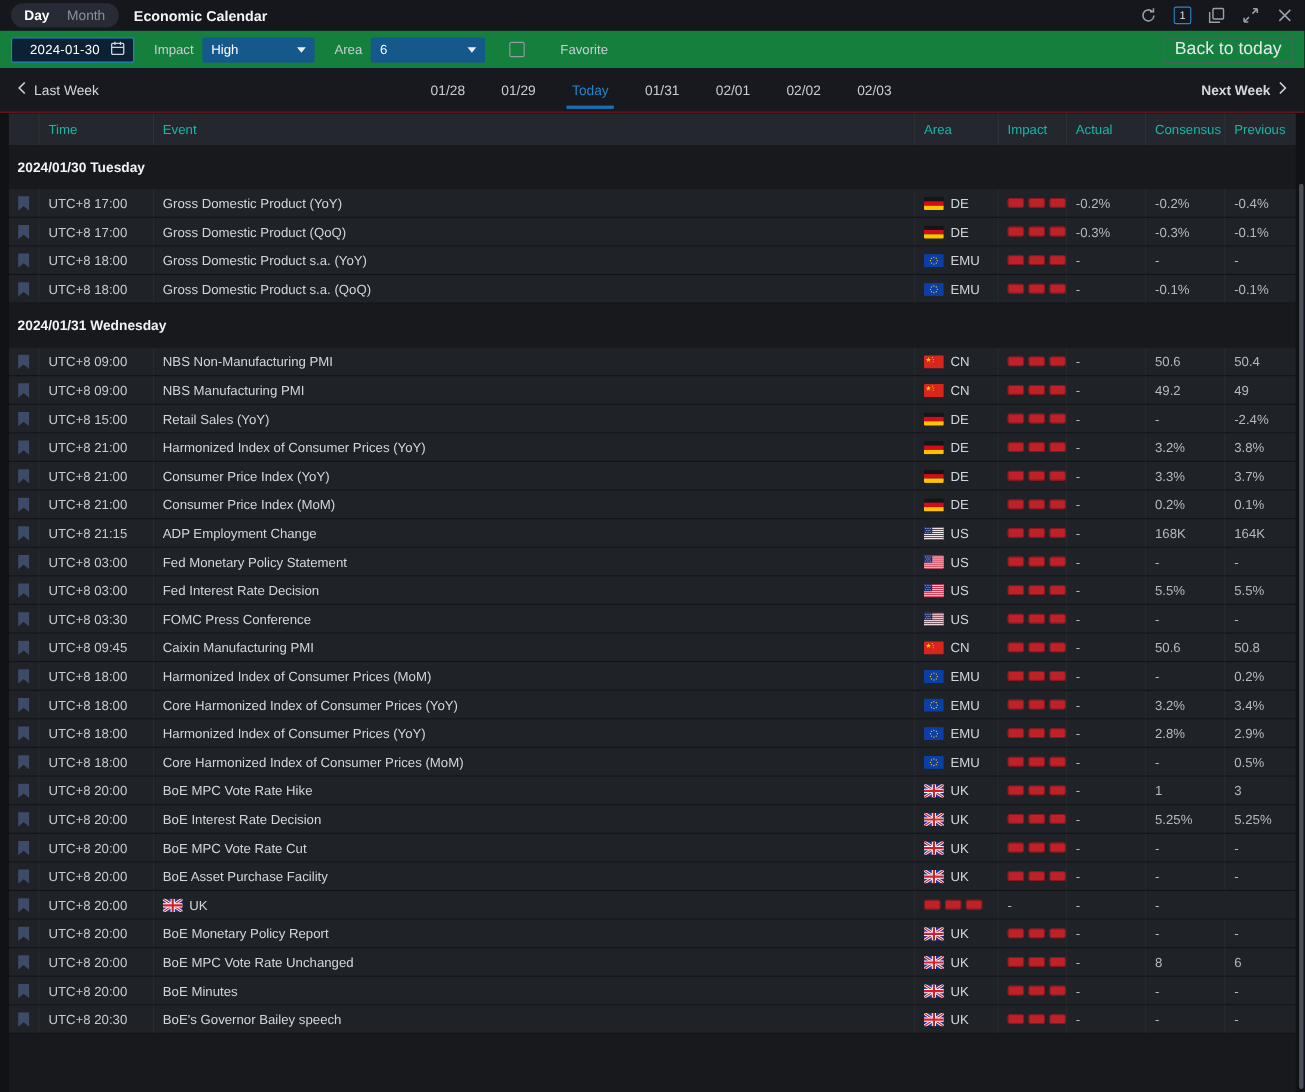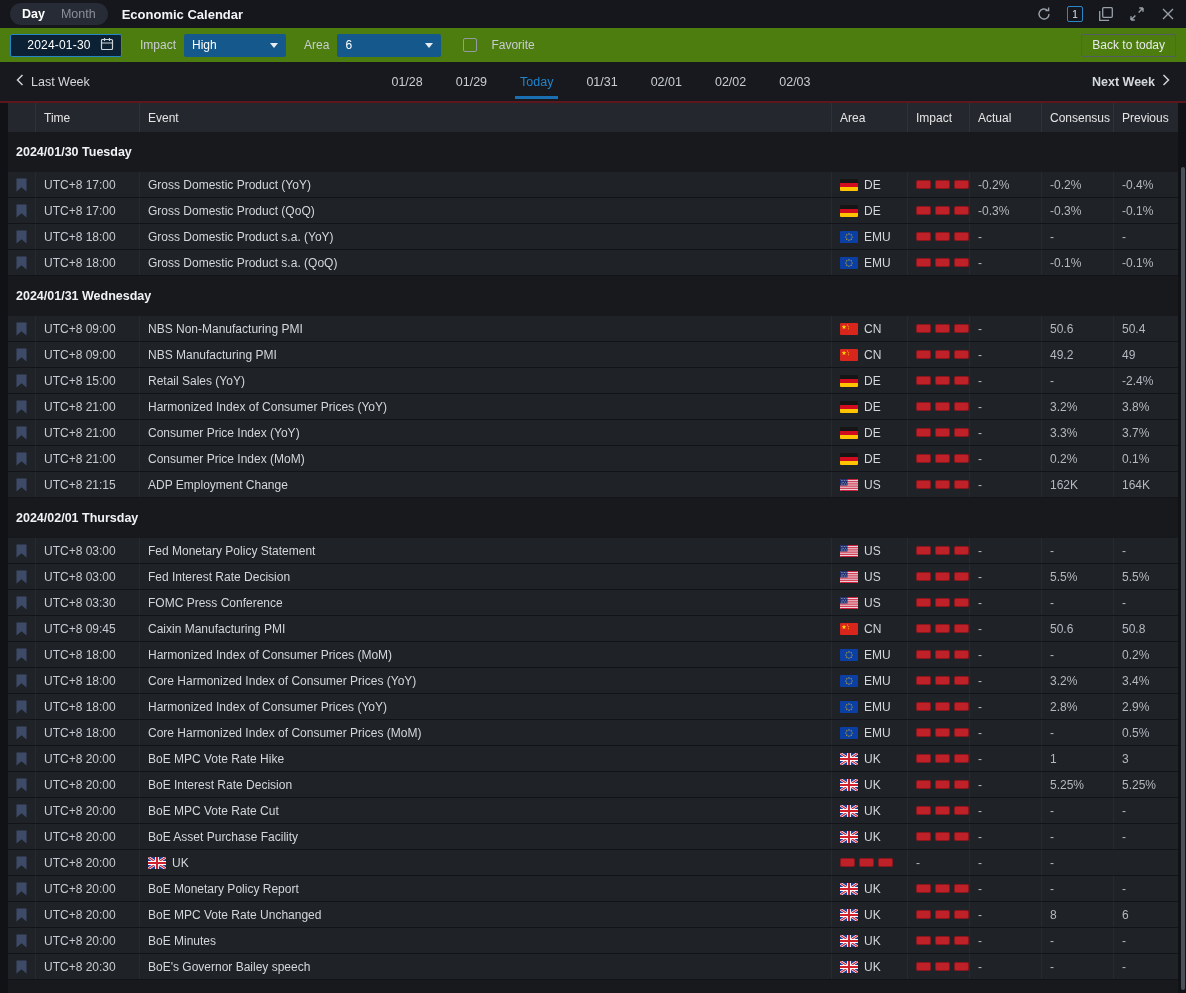--- a/index.html
+++ b/index.html
@@ -14,48 +14,48 @@
   .topbar { height:28px; flex:0 0 28px; display:flex; align-items:center; padding:0 10px; background:#15171c; }
   .mode-toggle { display:flex; align-items:flex-end; background:#262b35; border-radius:13px; padding:2px 4px; height:22px; }
   .mode-tab { padding:2px 8px; color:#8a909b; font-size:12.5px; cursor:pointer; }
   .mode-tab.active { color:#ffffff; font-weight:bold; }
   .app-title { margin-left:14px; font-size:13px; font-weight:bold; color:#f2f4f7; }
   .win-controls { margin-left:auto; display:flex; align-items:center; gap:15px; }
   .win-controls svg { display:block; }
   .panel-badge { width:16px; height:16px; border:1.5px solid #2a88c8; border-radius:2px; color:#d7e5f1;
                  font-size:10px; display:flex; align-items:center; justify-content:center; }
   
-  .filterbar { height:34px; flex:0 0 34px; display:flex; align-items:center; padding:0 10px; background:#4d7c0f; gap:8px; }
+  .filterbar { height:34px; flex:0 0 34px; display:flex; align-items:center; padding:0 10px; background:#15803d; gap:8px; }
   .date-input { width:112px; height:23px; border:1px solid #2486c6; background:#0c2133; border-radius:2px;
                 display:flex; align-items:center; padding:0 7px; color:#fff; cursor:pointer; }
   .date-input .date-text { flex:1; text-align:center; letter-spacing:.2px; }
   .flabel { color:#c9cdd3; margin-left:10px; }
   .fselect { height:23px; background:#15598c; border-radius:2px; display:flex; align-items:center;
              padding:0 8px; color:#fff; cursor:pointer; }
   .fselect.impact { width:102px; } .fselect.area { width:104px; }
   .fselect .val { flex:1; }
   .caret { width:0; height:0; border-left:4px solid transparent; border-right:4px solid transparent; border-top:5px solid #e8eef3; }
   .checkbox { width:14px; height:14px; border:1px solid #959ba5; border-radius:2px; margin-left:14px; cursor:pointer; }
-  .cb-label { color:#c9cdd3; margin-left:6px; }
+  .cb-label { color:#c9cdd3; margin-left:24px; }
   .back-btn { margin-left:auto; height:23px; border:1px solid #565c66; border-radius:2px; background:transparent;
-              color:#e7e9ec; font-size:12px; padding:0 10px; display:flex; align-items:center; cursor:pointer;text-align:right; }
+              color:#e7e9ec; font-size:16px; padding:0 10px; display:flex; align-items:center; cursor:pointer;text-align:right; }
   
   .weeknav { height:39px; flex:0 0 39px; display:flex; align-items:center; padding:0 16px; background:#17191e; position:relative; }
   .nav-prev,.nav-next { display:flex; align-items:center; gap:7px; color:#d4d8dd; cursor:pointer; font-size:12.5px; }
   .nav-next { margin-left:auto;font-weight:bold; }
   .day-tabs { position:absolute; left:16px; right:0; display:flex; justify-content:center; gap:25px; }
   .day-tab { color:#c9cdd2; font-size:12.5px; padding:10px 4px; cursor:pointer; position:relative; }
   .day-tab.active { color:#1f85cc; }
   .day-tab.active::after { content:""; position:absolute; left:-1px; right:-1px; bottom:0; height:3px; background:#1a6fb2; }
   .red-line { height:2px; flex:0 0 2px; background:#5c161c; }
   
   :root { --cols: 28px 104px 1fr 76px 62px 72px 72px 64px; }
   .table-wrap { flex:1; display:flex; flex-direction:column; padding:0 8px; background:#101216; overflow:hidden; position:relative; }
   .table-header { flex:0 0 29px; display:grid; grid-template-columns:var(--cols); align-items:center;
-                  background:#24272d; color:#e5e5e5; }
+                  background:#24272d; color:#14b8a6; }
   .table-header .th { padding-left:8px; height:100%; display:flex; align-items:center; border-right:1px solid rgba(255,255,255,0.05); }
   .table-header .th:last-child { border-right:none; }
   .table-body { flex:1; background:#17191d; overflow:hidden; }
   .section-header { height:40px; display:flex; align-items:center; padding-left:8px; background:#17191d;
                     color:#f0f2f4; font-weight:bold; font-size:12.5px; }
   .row { height:26px; display:grid; grid-template-columns:var(--cols); align-items:center; background:#1f2227;
          border-bottom:1px solid #121419; cursor:pointer; }
   .cell { height:100%; display:flex; align-items:center; padding-left:8px; border-right:1px solid rgba(255,255,255,0.04); overflow:hidden; white-space:nowrap; }
   .cell:last-child { border-right:none; }
   .c-bm { justify-content:center; padding-left:0; }
@@ -466,24 +466,23 @@
             <circle cx="6.1" cy="5" r="0.42" fill="#ffffff"></circle>
           </svg>
           <span>US</span>
         </div>
         <div class="cell c-impact">
           <span class="bar"></span>
           <span class="bar"></span>
           <span class="bar"></span>
         </div>
         <div class="cell c-val">-</div>
-        <div class="cell c-val">162K</div>
+        <div class="cell c-val">168K</div>
         <div class="cell c-val">164K</div>
       </div>
-      <div class="section-header">2024/02/01 Thursday</div>
       <div class="row">
         <div class="cell c-bm">
           <svg width="11" height="14" viewBox="0 0 11 14">
             <path d="M0.5 0.5h10v13l-5-4.2-5 4.2z" fill="#3e4b68"></path>
           </svg>
         </div>
         <div class="cell c-time">UTC+8 03:00</div>
         <div class="cell c-event">Fed Monetary Policy Statement</div>
         <div class="cell c-area">
           <svg class="flag" width="18" height="12" viewBox="0 0 18 12">

